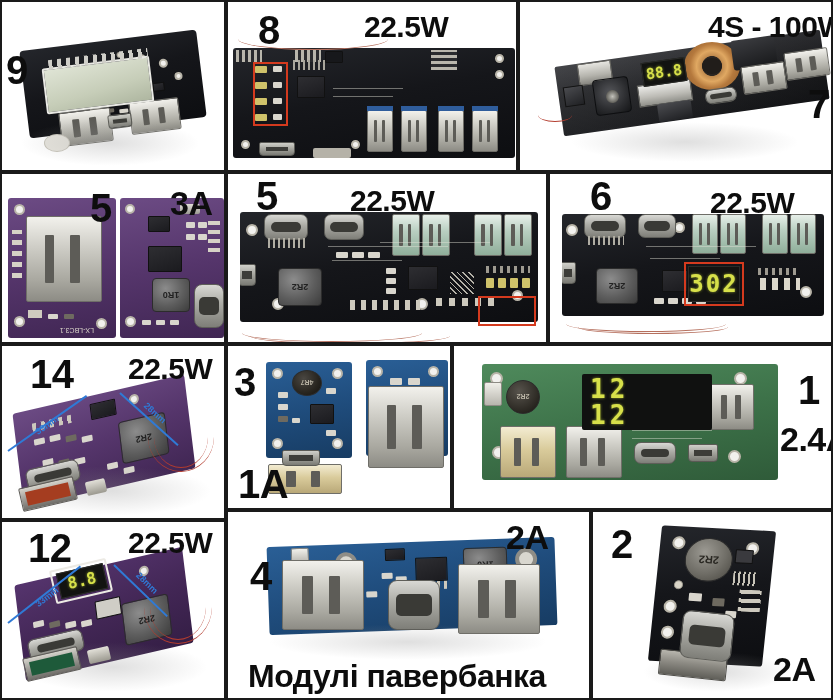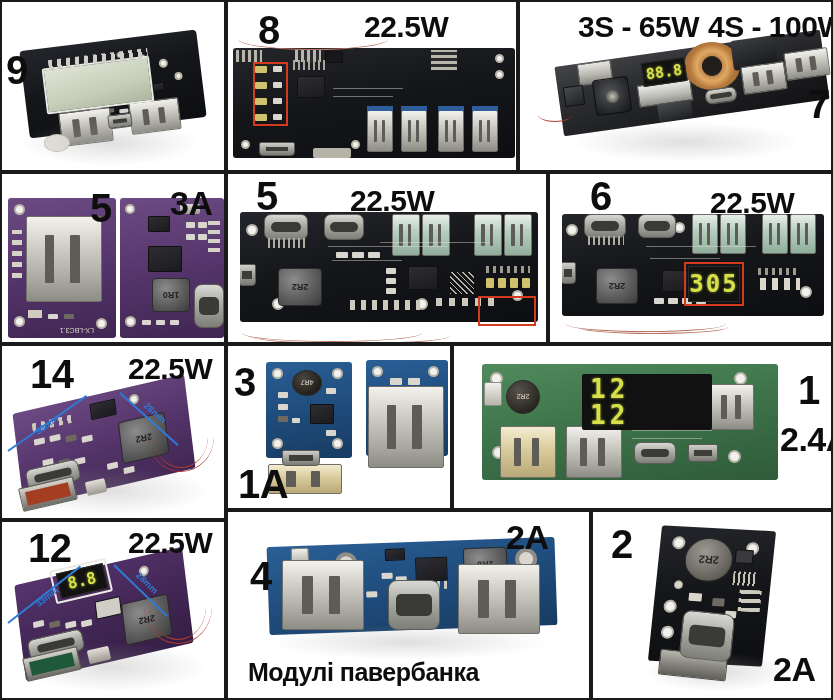--- a/index.html
+++ b/index.html
@@ -32,21 +32,21 @@
     font-weight: bold;
     color: #0d0d0d;
     line-height: 1;
     white-space: nowrap;
     letter-spacing: -0.5px;
     z-index: 30;
   }
   .lbl-num { font-size: 40px; }
   .lbl-num-sm { font-size: 34px; }
   .lbl-spec { font-size: 30px; }
-  .lbl-cap { font-size: 25px; font-weight: bold; }
+  .lbl-cap { font-size: 32px; font-weight: bold; }
 
   
   .board {
     position: absolute;
     border-radius: 3px;
     overflow: hidden;
   }
   .board.black   { background: linear-gradient(170deg,#24262b 0%,#15161a 45%,#0d0e11 100%); }
   .board.green   { background: linear-gradient(170deg,#4f8a5c 0%,#3d7249 50%,#2f5b39 100%); }
   .board.blue    { background: linear-gradient(170deg,#2a5f96 0%,#1f4c7c 50%,#173c63 100%); }
@@ -333,21 +333,20 @@
                   background:linear-gradient(170deg,#3b3c40,#17181a); border-radius:3px; z-index:10;"></div>
 
       <div class="usb-c" style="left:185px; top:86px; width:32px; height:15px; transform:rotate(-8deg); z-index:11;"></div>
 
       <div class="usb-a" style="left:222px; top:62px; width:44px; height:28px; transform:rotate(-8deg); z-index:11;"></div>
       <div class="usb-a" style="left:265px; top:48px; width:44px; height:28px; transform:rotate(-8deg); z-index:11;"></div>
       <div style="position:absolute; left:138px; top:100px; width:34px; height:18px; transform:rotate(-8deg);
                   background:linear-gradient(170deg,#4b4c50,#1d1e21); border-radius:2px; z-index:12;"></div>
       <div class="wire red" style="left:18px; top:106px; width:34px; height:14px;"></div>
     </div>
-    <div class="lbl lbl-spec" style="left:58px; top:10px;">3S - 65W</div>
     <div class="lbl lbl-spec" style="left:188px; top:10px;">4S - 100W</div>
     <div class="lbl lbl-num" style="left:288px; top:82px;">7</div>
   </div>
 
   <div class="cell" style="left:0px; top:172px; width:226px; height:172px;">
     <div class="cell-inner">
 
       <div class="board purple" style="left:6px; top:24px; width:108px; height:140px;">
         <div class="hole" style="left:6px; top:6px; width:11px; height:11px;"></div>
         <div class="hole" style="left:6px; top:118px; width:11px; height:11px;"></div>
@@ -471,21 +470,21 @@
         <div class="smd" style="left:106px; top:84px; width:10px; height:6px;"></div>
         <div class="smd" style="left:120px; top:84px; width:10px; height:6px;"></div>
         <div class="smd" style="left:134px; top:84px; width:10px; height:6px;"></div>
         <div style="position:absolute; left:196px; top:54px; width:40px; height:7px;
                     background:repeating-linear-gradient(90deg,#9e9a90 0 3px,transparent 3px 7px);"></div>
         <div style="position:absolute; left:198px; top:64px; width:40px; height:12px;
                     background:repeating-linear-gradient(90deg,#dbd7cb 0 6px,transparent 6px 12px);"></div>
       </div>
 
       <div class="led-panel" style="left:138px; top:92px; width:52px; height:36px;">
-        <span class="seg-digit" style="font-size:24px; letter-spacing:2px;">305</span>
+        <span class="seg-digit" style="font-size:24px; letter-spacing:2px;">302</span>
       </div>
       <div class="redbox" style="left:134px; top:88px; width:60px; height:44px;"></div>
       <div class="wire" style="left:16px; top:142px; width:160px; height:16px;"></div>
       <div class="wire" style="left:28px; top:146px; width:150px; height:14px;"></div>
     </div>
     <div class="lbl lbl-num" style="left:40px; top:2px;">6</div>
     <div class="lbl lbl-spec" style="left:160px; top:14px;">22.5W</div>
   </div>
 
   <div class="cell" style="left:0px; top:344px; width:226px; height:176px;">

